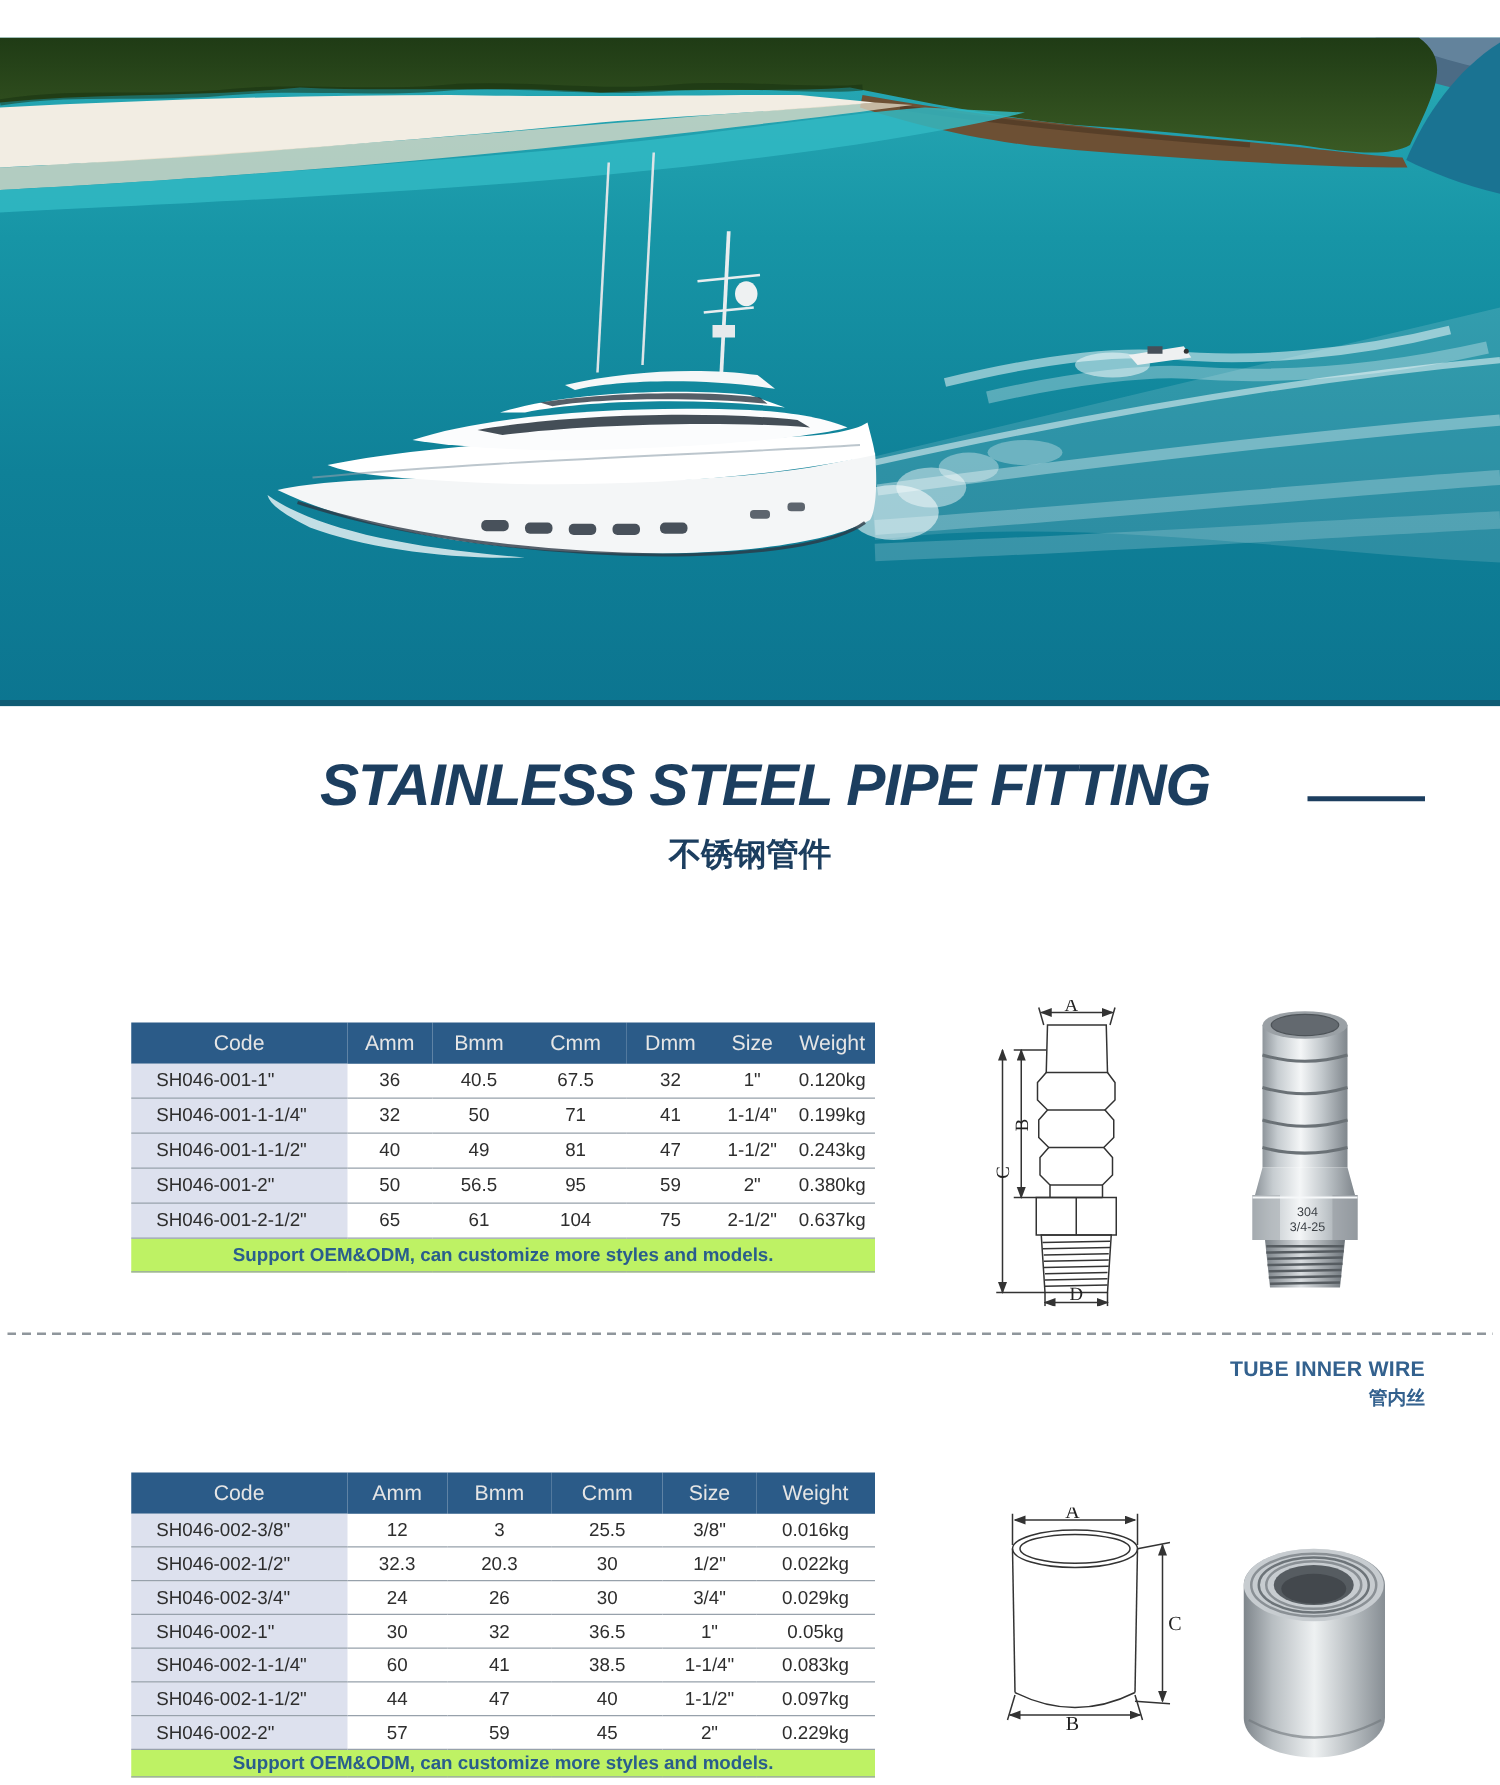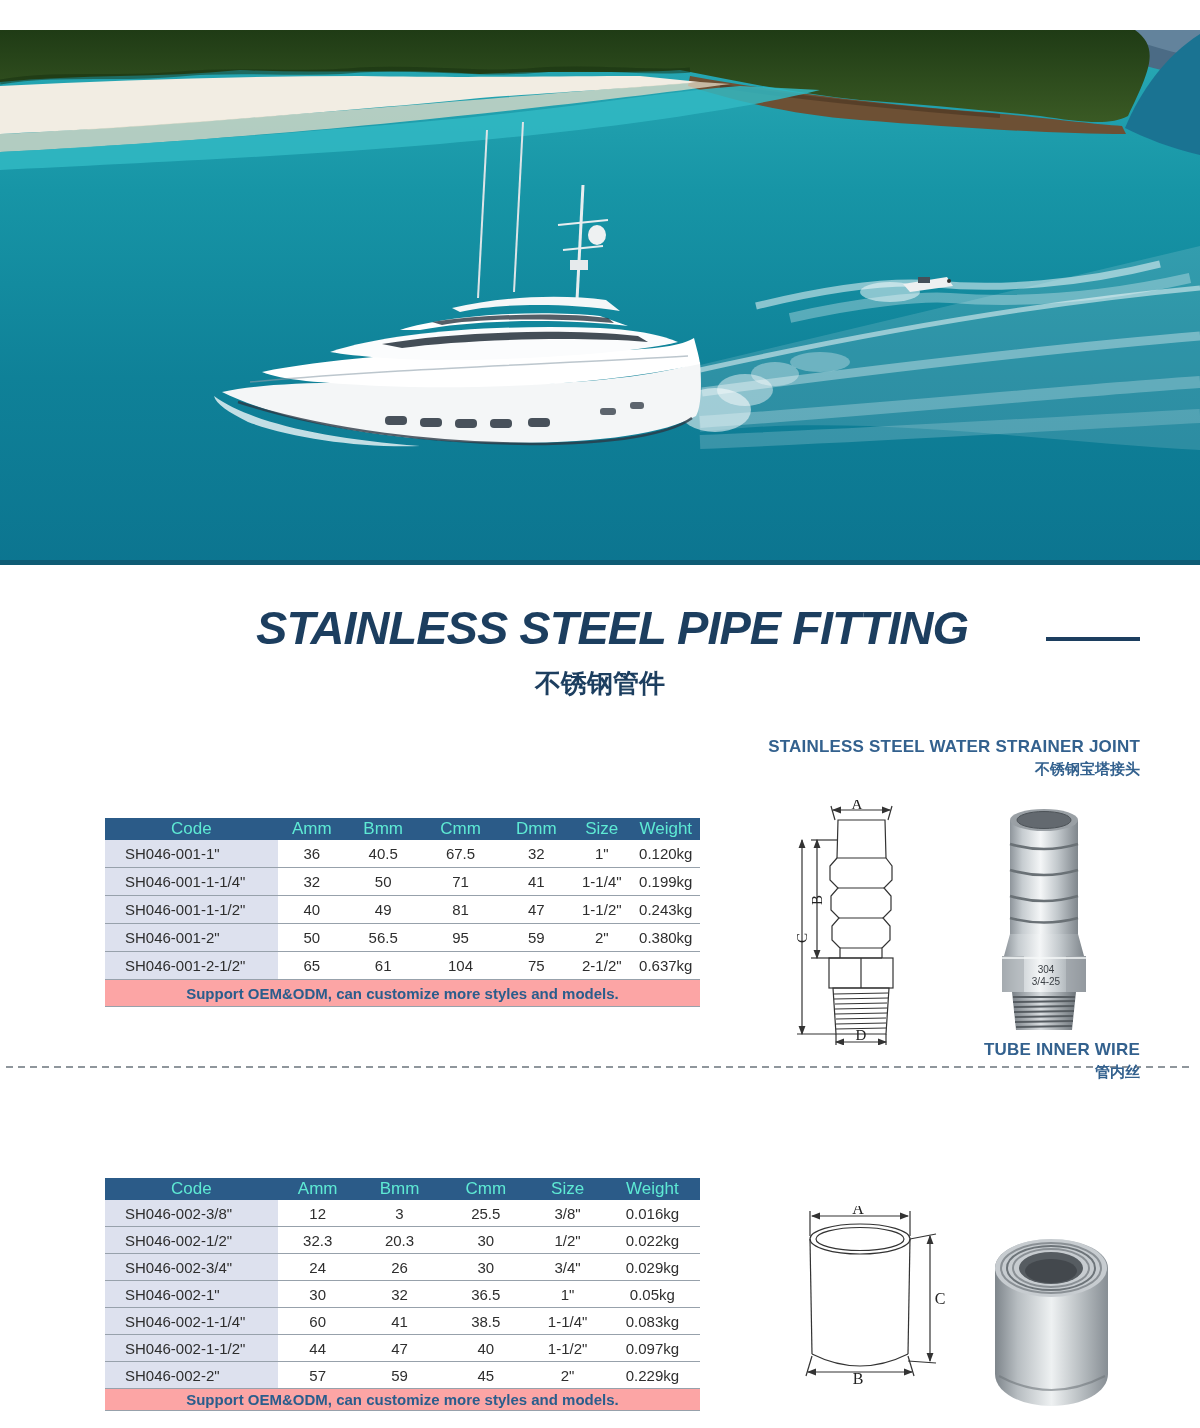--- a/index.html
+++ b/index.html
@@ -11,31 +11,31 @@
   .page-title{position:absolute;left:0;top:588px;width:1200px;text-align:center;margin:12px;
       font-size:47px;font-weight:bold;font-style:italic;letter-spacing:-1px;color:#1c3e5f;}
   .title-rule{position:absolute;left:1046px;top:637px;width:94px;height:4px;background:#1c3e5f;}
   .title-zh{position:absolute;left:0;top:666px;width:1200px;text-align:center;
       font-size:26px;font-weight:bold;color:#1c3e5f;}
   
   .sec-head{position:absolute;right:60px;text-align:right;color:#33618e;}
   .sec-head .sec-en{font-size:17px;font-weight:bold;letter-spacing:.2px;}
   .sec-head .sec-zh{font-size:15px;font-weight:bold;margin-top:3px;}
   .s1{top:737px;}
-  .s2{top:1040px;}
+  .s2{top:1086px;}
   
   .spec{position:absolute;left:105px;width:595px;border-collapse:collapse;table-layout:fixed;}
   .t1{top:818px;}
   .t2{top:1178px;}
-  .spec th{background:#2b5b88;color:#5eead4;font-size:17px;font-weight:400;height:22px;padding:0;}
+  .spec th{background:#2b5b88;color:#e5e5e5;font-size:17px;font-weight:400;height:33px;padding:0;}
   .spec td{font-size:15px;color:#2e2e2e;text-align:center;height:27px;padding:0;
       border-bottom:1px solid #97a1ab;}
   .t2 tbody td{height:26px;}
   .spec td.code{background:#dde1ee;text-align:left;padding-left:20px;}
-  .spec tfoot td{color:#2a5d8c;font-weight:700;font-size:15px;height:26px;background:#fca5a5;}
+  .spec tfoot td{color:#2a5d8c;font-weight:700;font-size:15px;height:26px;background:#bef264;}
   .t2 tfoot td{height:21px;}
   
   .draw,.photo{position:absolute;}
   .d1{left:793px;top:800px;}
   .p1{left:990px;top:806px;}
   .d2{left:798px;top:1206px;}
   .p2{left:985px;top:1226px;}
   
   .divider{position:absolute;left:6px;top:1066px;width:1188px;height:2px;
      background:repeating-linear-gradient(90deg,#8f969c 0 7px,transparent 7px 12px);}
@@ -133,24 +133,20 @@
       </g>
 
       <rect x="0" y="530" width="1200" height="5" fill="#0e5b74"></rect>
     </svg>
   </div>
 
   <h1 class="page-title">STAINLESS STEEL PIPE FITTING</h1>
   <div class="title-rule"></div>
   <div class="title-zh">不锈钢管件</div>
 
-  <div class="sec-head s1">
-    <div class="sec-en">STAINLESS STEEL WATER STRAINER JOINT</div>
-    <div class="sec-zh">不锈钢宝塔接头</div>
-  </div>
 
   <table class="spec t1">
     <colgroup>
       <col style="width:29%">
         <col style="width:11.5%">
         <col style="width:12.5%">
       <col style="width:13.5%">
         <col style="width:12%">
         <col style="width:10%">
         <col style="width:11.5%">

